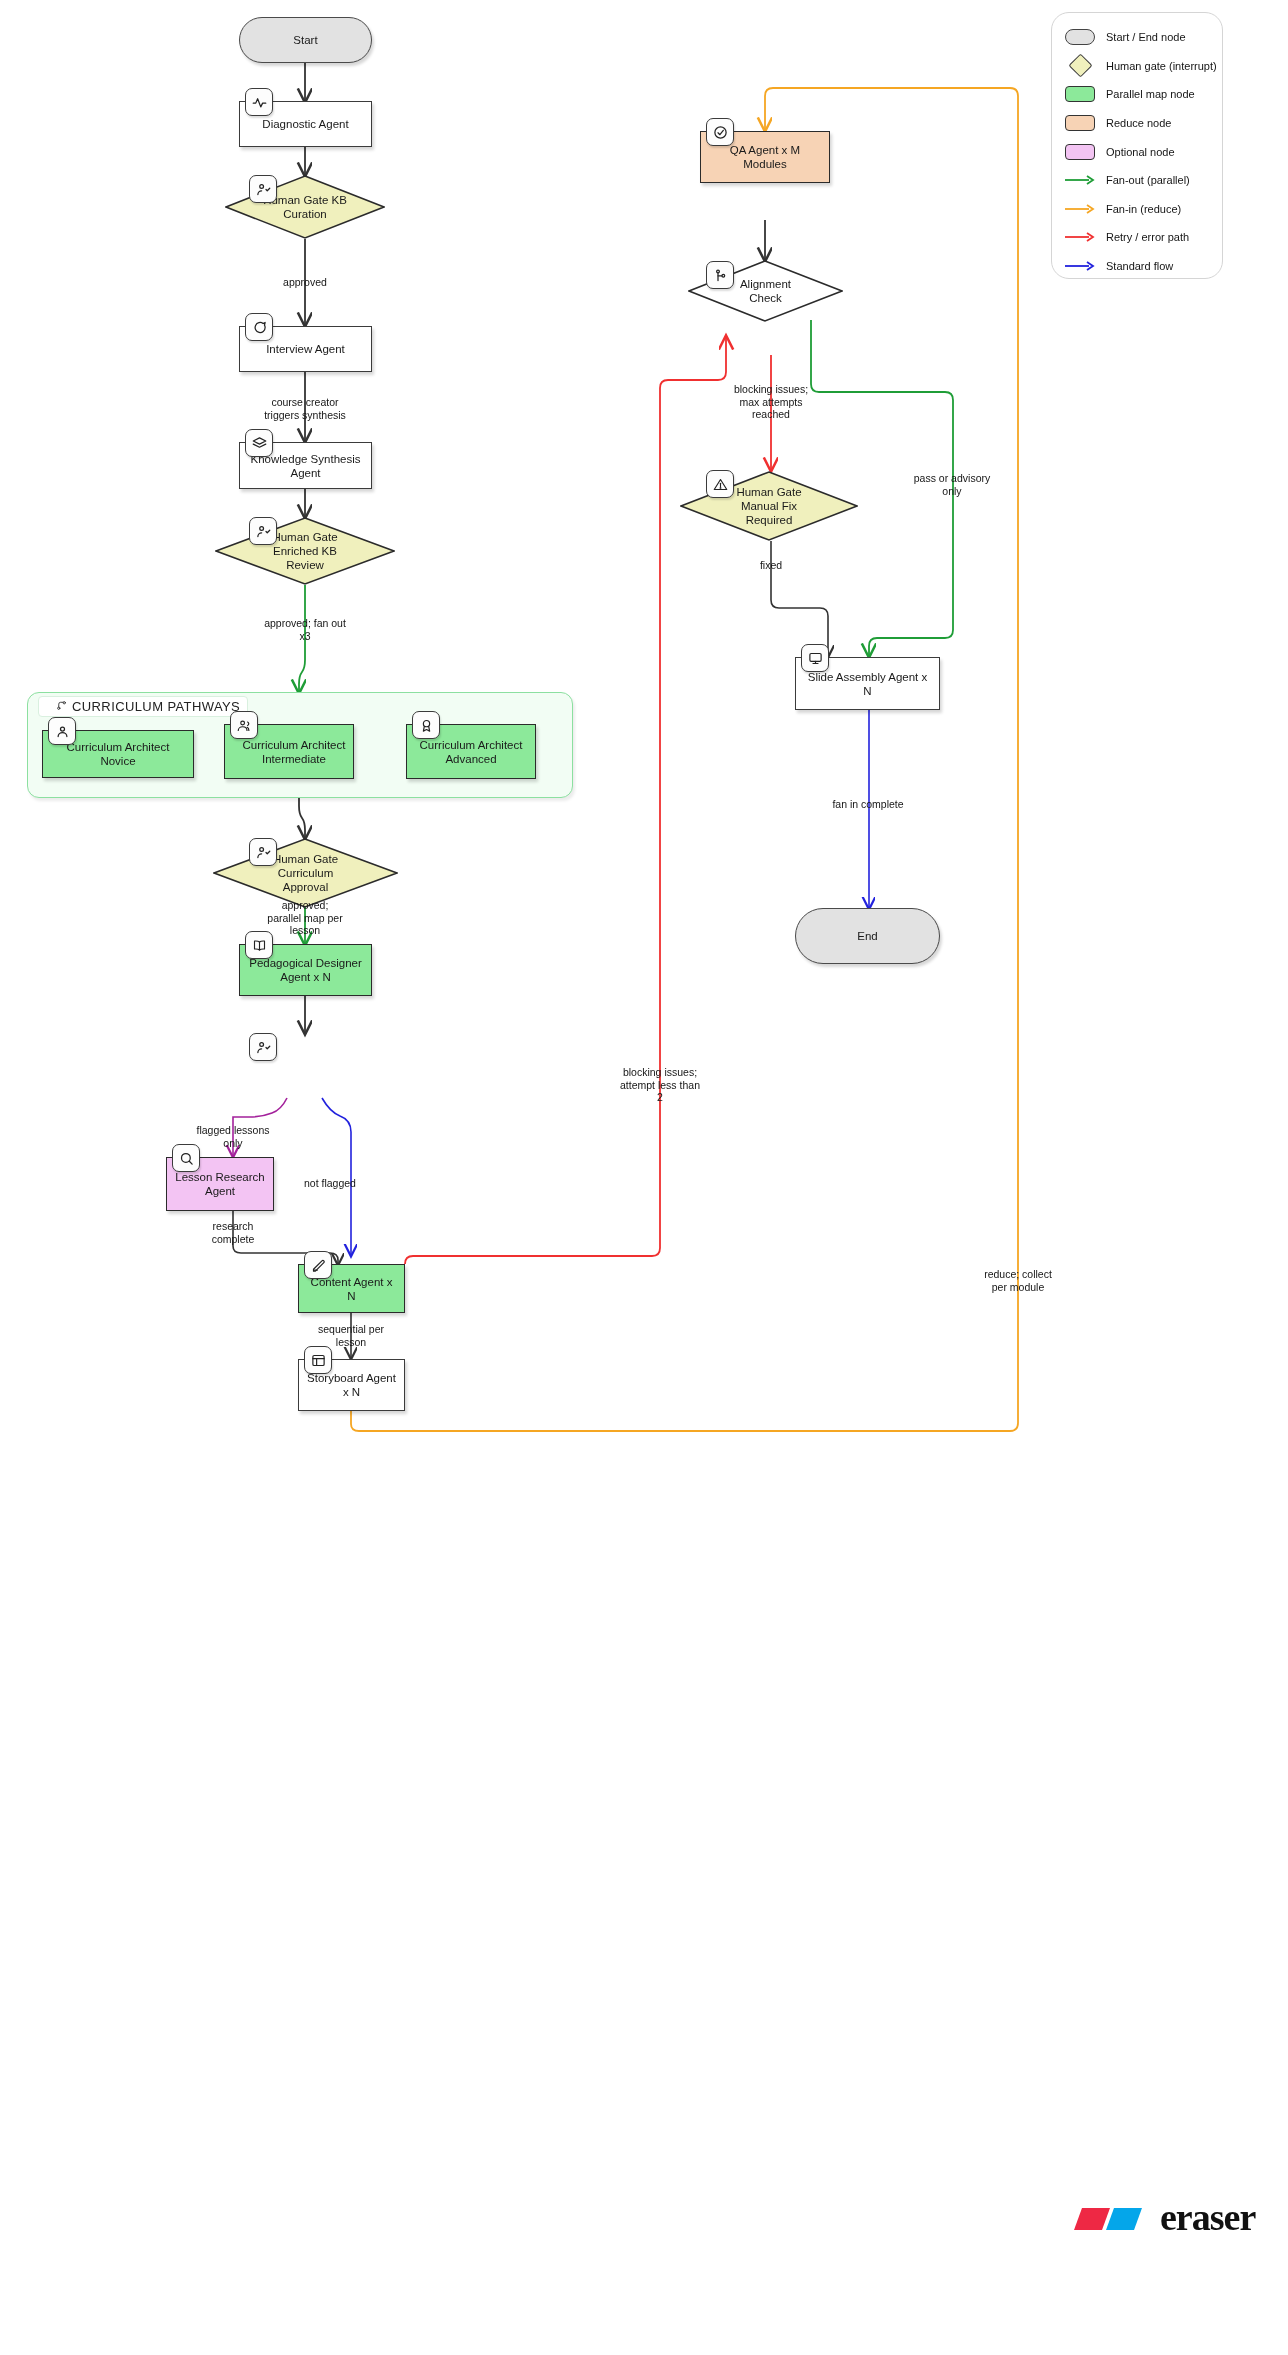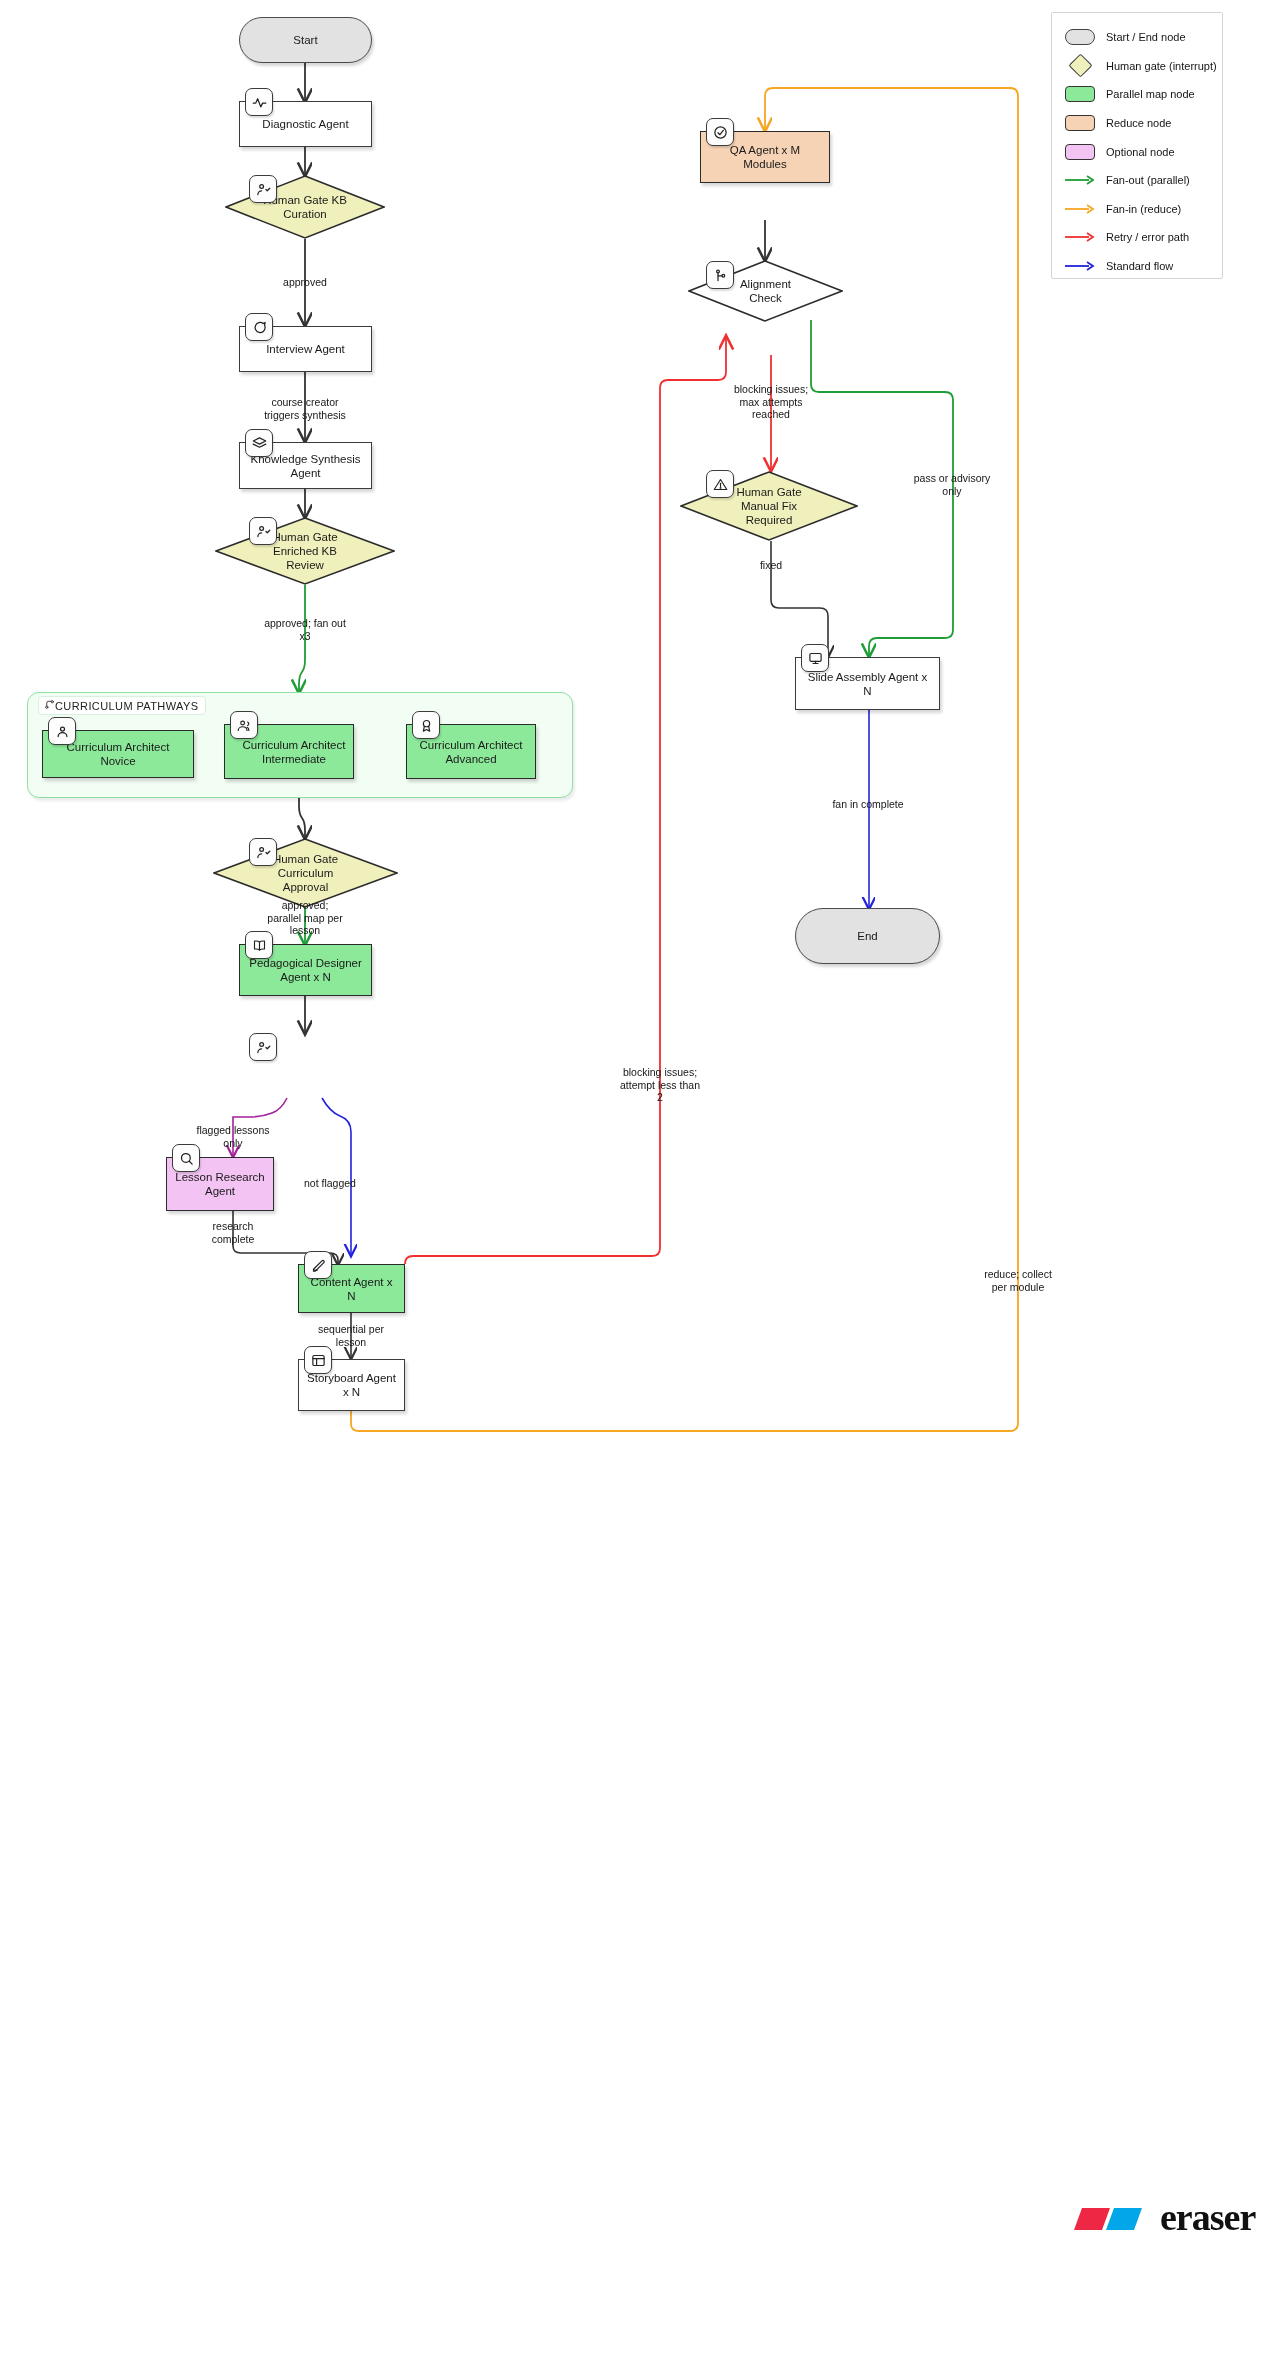--- a/index.html
+++ b/index.html
@@ -76,45 +76,45 @@
     box-shadow:2px 3px 3px rgba(0,0,0,.08);
     z-index:1;
   }
   .group-title{
     position:absolute;
     top:-1px; left:10px;
     transform:translateY(4px);
     background:#ffffff;
     border:1px solid #d9f0df;
     border-radius:4px;
-    padding:2px 7px 2px 5px;
-    font-size:11px;
+    padding:2px 7px 2px 17px;
+    font-size:13px;
     letter-spacing:.4px;
     color:#222;
-    display:flex;align-items:center;
+    display:flex;align-items:center;gap:5px;
     z-index:4;
   }
 
   
   .elabel{
     position:absolute;
     font-size:10.5px;
     line-height:12.5px;
     color:#161616;
     text-align:center;
     background:transparent;
     z-index:5;
     white-space:pre-line;
   }
 
   
   .legend{
     position:absolute;
     border:1.4px solid #d5d5d5;
-    border-radius:2px;
+    border-radius:18px;
     background:#ffffff;
     z-index:8;
     padding:10px 12px;
     box-sizing:border-box;
   }
   .legend-row{
     display:flex; align-items:center;
     height:28.6px;
     gap:10px;
   }

